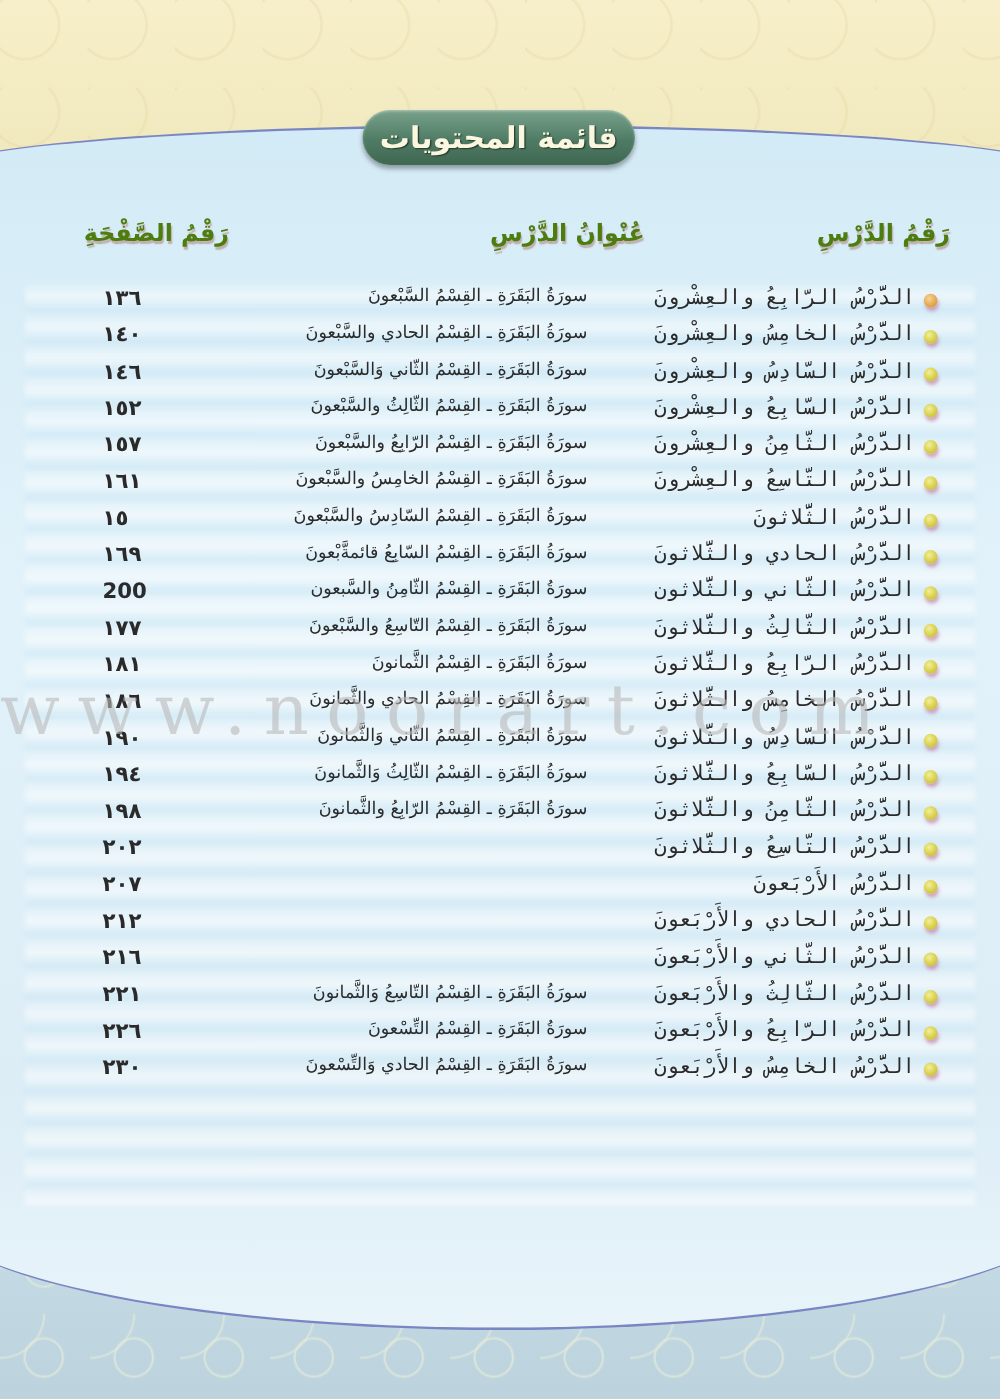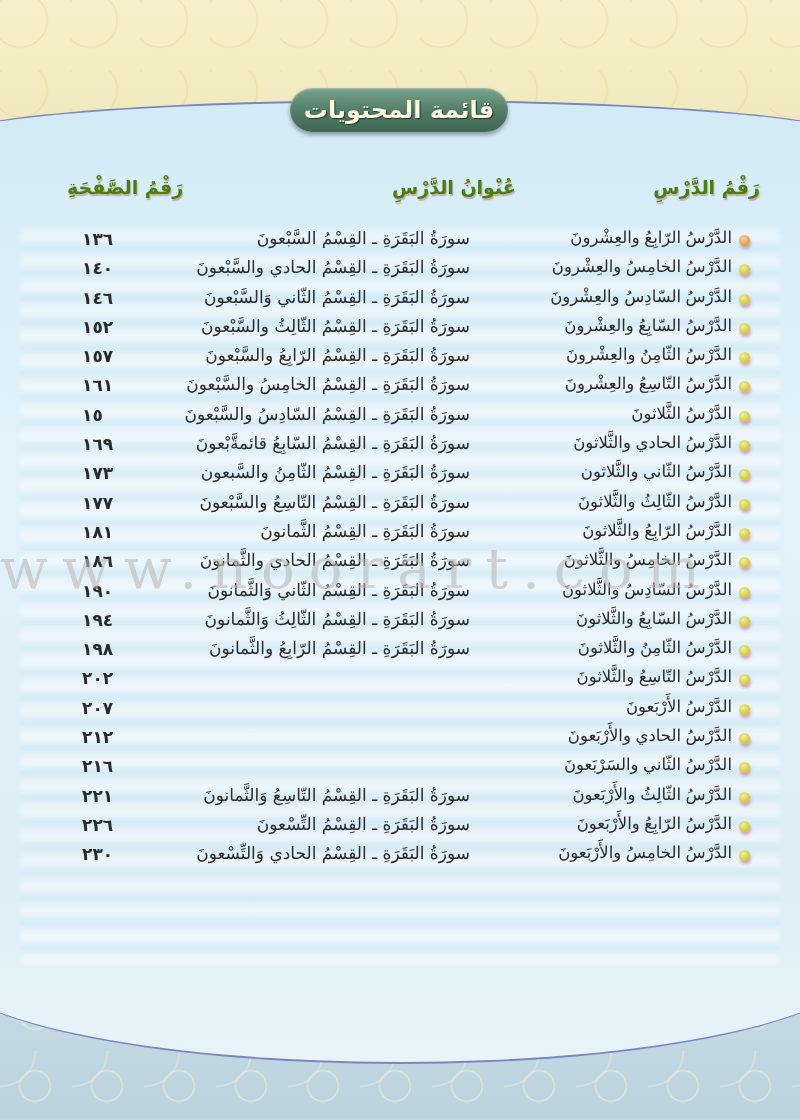--- a/index.html
+++ b/index.html
@@ -63,24 +63,24 @@
     position: relative; height: 29.3px; direction: rtl;
   }
   .bullet {
     position: absolute; right: 50px; top: 9px; width: 11px; height: 11px; border-radius: 50%;
     background: radial-gradient(circle at 40% 35%, #f2ef9a 0%, #d8cf4a 55%, #b9a84a 100%);
     box-shadow: 1px 3px 3px rgba(190,100,140,0.55);
   }
   .bullet.first { background: radial-gradient(circle at 40% 35%, #f6d59a 0%, #e2a548 60%, #c4883a 100%); }
   .lesson {
     position: absolute; right: 68px; top: 2px; font-size: 16.5px; color: #2a2a2a;
-    font-family: Liberation Sans, sans-serif; white-space: nowrap;
+    font-family: Liberation Mono, monospace; white-space: nowrap;
   }
   .title {
-    position: absolute; right: 330px; top: 2px; font-size: 17px; color: #2a2a2a;
+    position: absolute; right: 330px; top: 2px; font-size: 14px; color: #2a2a2a;
     font-family: "DejaVu Serif", serif; white-space: nowrap;
   }
   .page {
     position: absolute; left: 50px; top: 3px; font-size: 17px; color: #2a2a2a; font-weight: bold;
     direction: ltr; white-space: nowrap; margin-left: 32px;
   }
   .watermark {
     position: absolute; left: 0; top: 536px; width: 660px; text-align: center;
     font-family: "DejaVu Serif", serif; font-size: 56px; letter-spacing: 14px;
     color: rgba(185,185,185,0.6); white-space: nowrap;
@@ -150,21 +150,21 @@
     <div class="row">
       <span class="bullet"></span>
       <span class="lesson">الدَّرْسُ الحادي والثَّلاثونَ</span>
       <span class="title">سورَةُ البَقَرَةِ ـ القِسْمُ السّابِعُ قائمةَّبْعونَ</span>
       <span class="page">١٦٩</span>
     </div>
     <div class="row">
       <span class="bullet"></span>
       <span class="lesson">الدَّرْسُ الثّاني والثَّلاثون</span>
       <span class="title">سورَةُ البَقَرَةِ ـ القِسْمُ الثّامِنُ والسَّبعون</span>
-      <span class="page">١٧٣</span>
+      <span class="page">200</span>
     </div>
     <div class="row">
       <span class="bullet"></span>
       <span class="lesson">الدَّرْسُ الثّالِثُ والثَّلاثونَ</span>
       <span class="title">سورَةُ البَقَرَةِ ـ القِسْمُ التّاسِعُ والسَّبْعونَ</span>
       <span class="page">١٧٧</span>
     </div>
     <div class="row">
       <span class="bullet"></span>
       <span class="lesson">الدَّرْسُ الرّابِعُ والثَّلاثونَ</span>
@@ -205,21 +205,21 @@
       <span class="lesson">الدَّرْسُ الأَرْبَعونَ</span>
       <span class="page">٢٠٧</span>
     </div>
     <div class="row">
       <span class="bullet"></span>
       <span class="lesson">الدَّرْسُ الحادي والأَرْبَعونَ</span>
       <span class="page">٢١٢</span>
     </div>
     <div class="row">
       <span class="bullet"></span>
-      <span class="lesson">الدَّرْسُ الثّاني والسَرْبَعونَ</span>
+      <span class="lesson">الدَّرْسُ الثّاني والأَرْبَعونَ</span>
       <span class="page">٢١٦</span>
     </div>
     <div class="row">
       <span class="bullet"></span>
       <span class="lesson">الدَّرْسُ الثّالِثُ والأَرْبَعونَ</span>
       <span class="title">سورَةُ البَقَرَةِ ـ القِسْمُ التّاسِعُ وَالثَّمانونَ</span>
       <span class="page">٢٢١</span>
     </div>
     <div class="row">
       <span class="bullet"></span>

